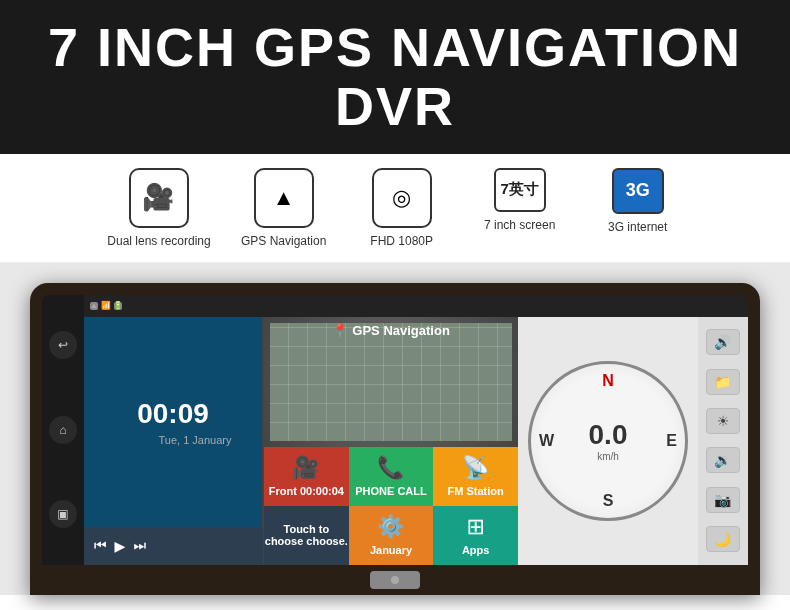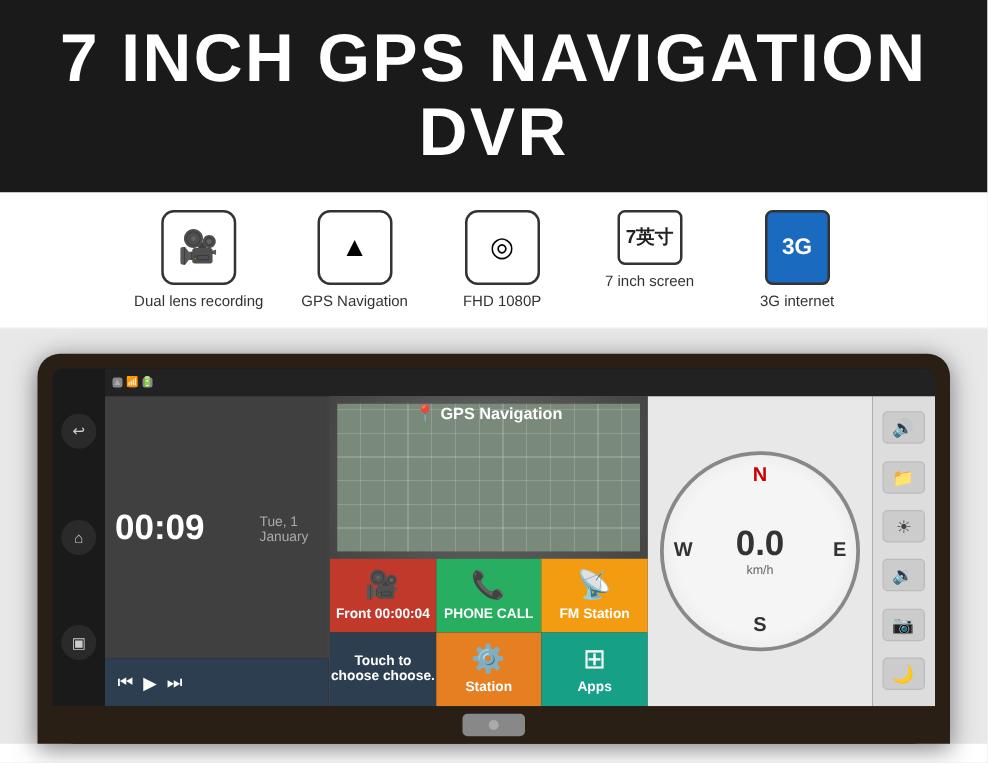--- a/index.html
+++ b/index.html
@@ -132,22 +132,23 @@
       border-radius: 2px;
       font-size: 8px;
       color: #aaa;
       display: flex;
       align-items: center;
       justify-content: center;
     }
 
     
     .clock-panel {
-      background: #404040;
-      display: flex;
+      background: #0c4a6e;
+      display: flex;
+      flex-direction: column;
       align-items: center;
       justify-content: center;
       padding: 8px;
       border-right: 1px solid #444;
     }
     .clock-time {
       color: #fff;
       font-size: 28px;
       font-weight: bold;
     }
@@ -365,21 +366,21 @@
       cursor: pointer;
     }
 
     
     .badge-3g {
       background: #1a6bbf;
       color: #fff;
       font-size: 18px;
       font-weight: bold;
       width: 52px;
-      height: 60px;
+      height: 46px;
       display: flex;
       align-items: center;
       justify-content: center;
       border-radius: 6px;
       border: 2px solid #333;
     }
 
     
     .badge-7inch {
       background: #fff;
@@ -503,21 +504,21 @@
                   <span class="tile-label">FM Station</span>
                 </div>
               </div>
 
               <div class="tiles-bottom">
                 <div class="tile tile-dark">
                   <span class="tile-label">Touch to choose choose.</span>
                 </div>
                 <div class="tile tile-orange">
                   <span class="tile-icon">⚙️</span>
-                  <span class="tile-label">Station</span>
+                  <span class="tile-label">January</span>
                 </div>
                 <div class="tile tile-teal">
                   <span class="tile-icon">⊞</span>
                   <span class="tile-label">Apps</span>
                 </div>
               </div>
             </div>
           </div>
 
           <div style="display:flex; flex-direction:row;">

